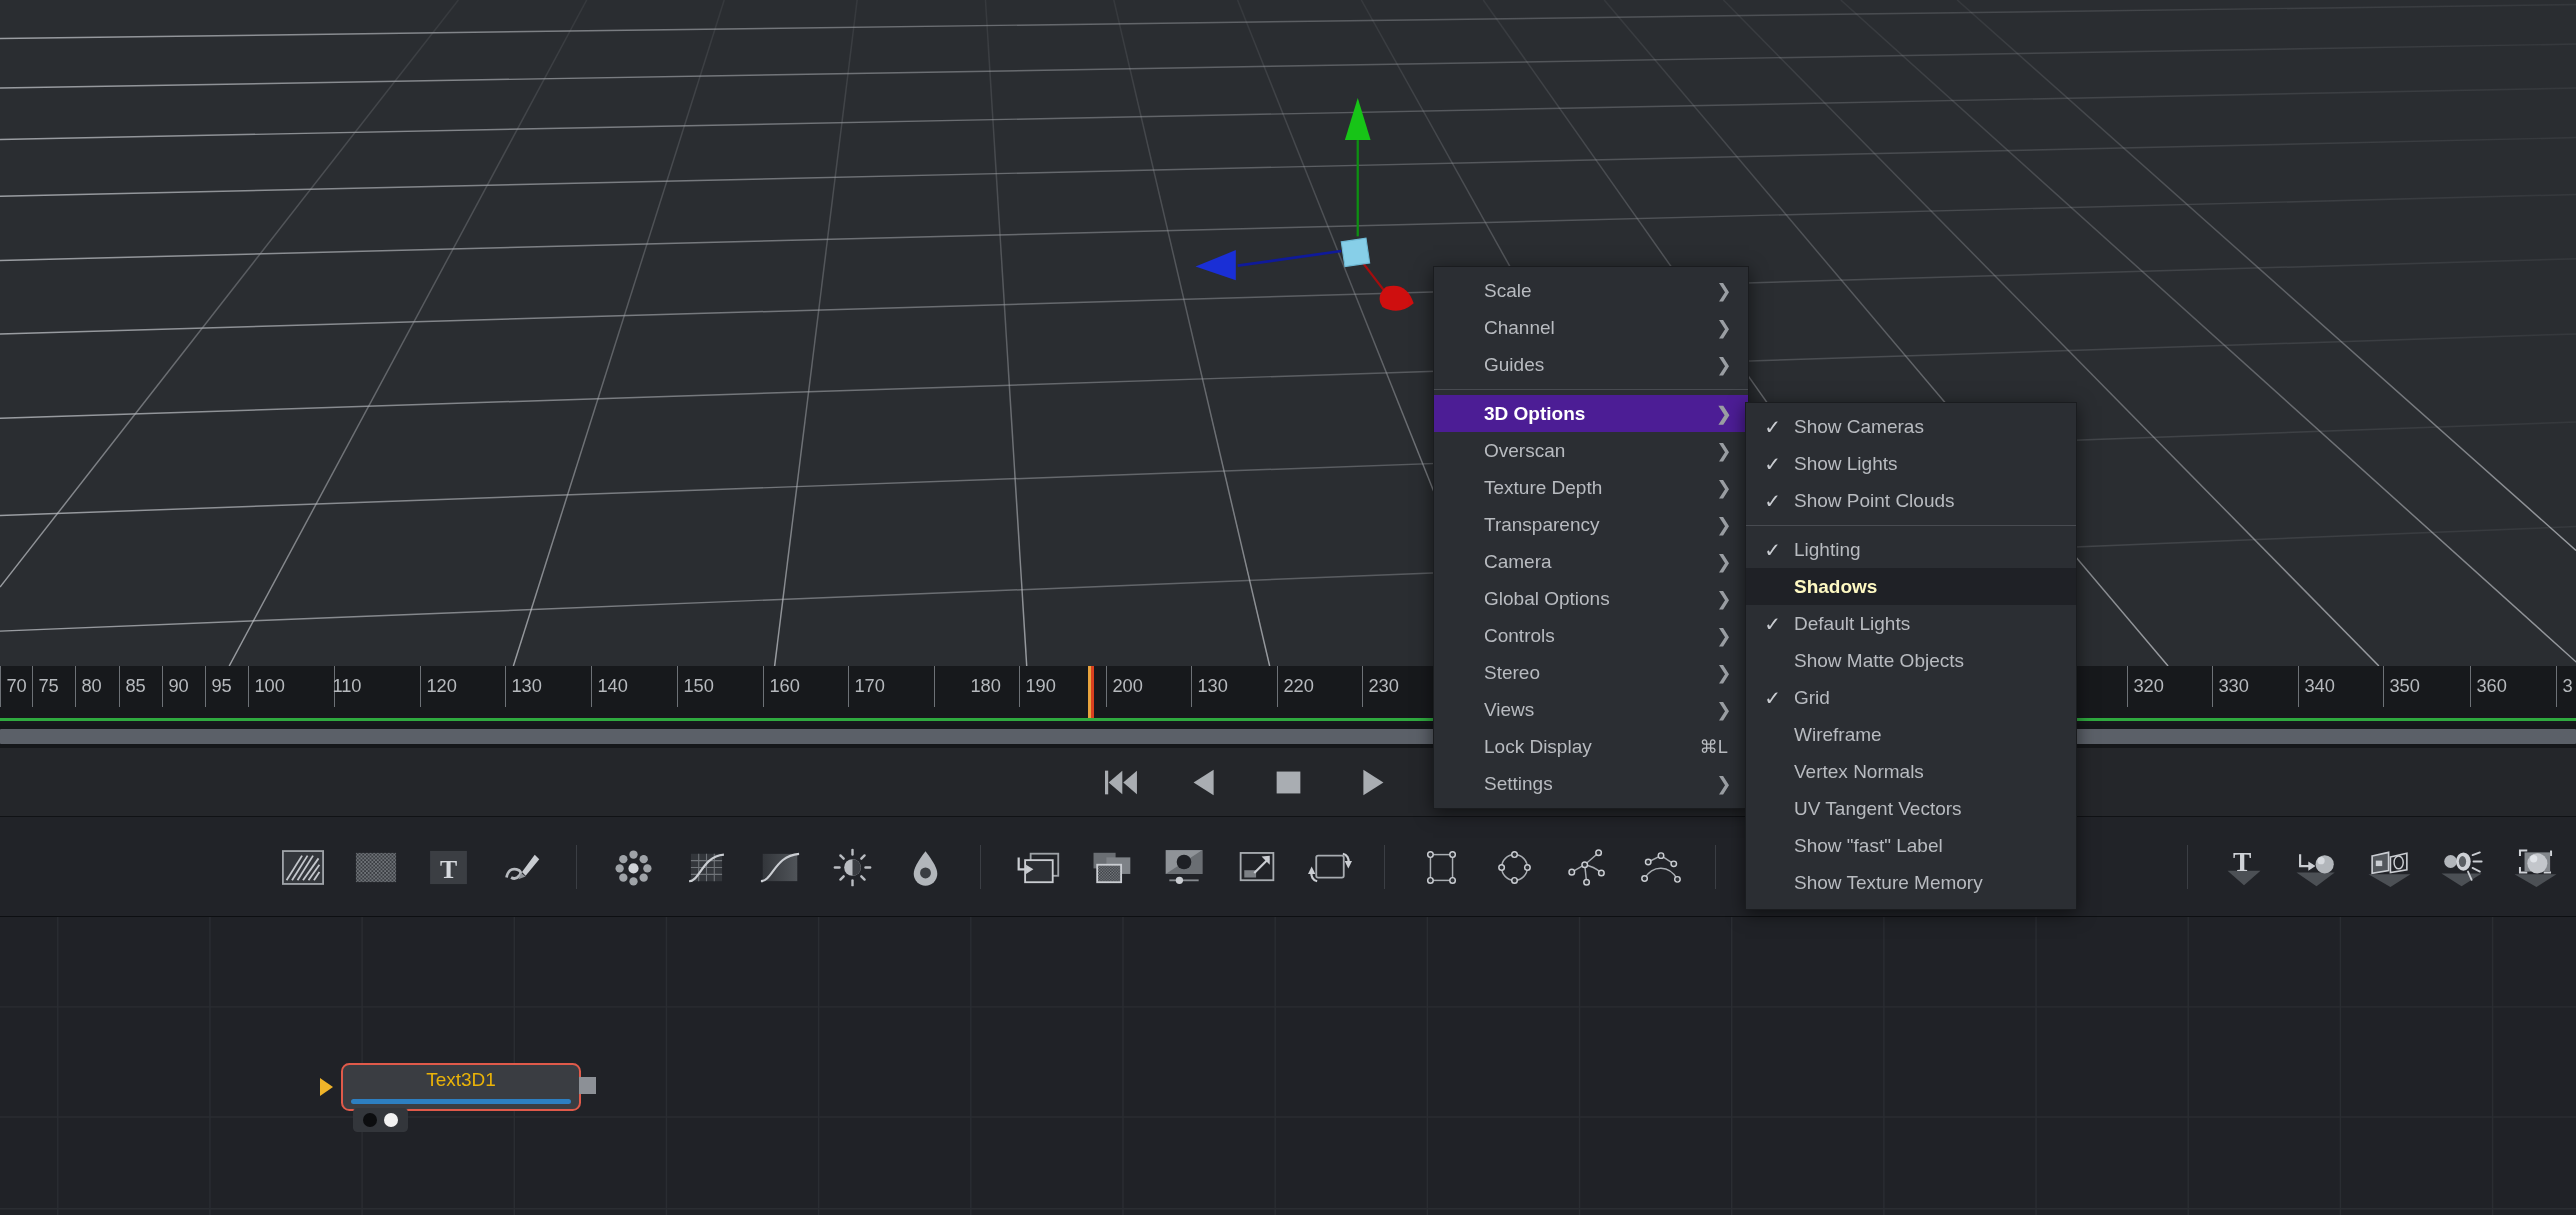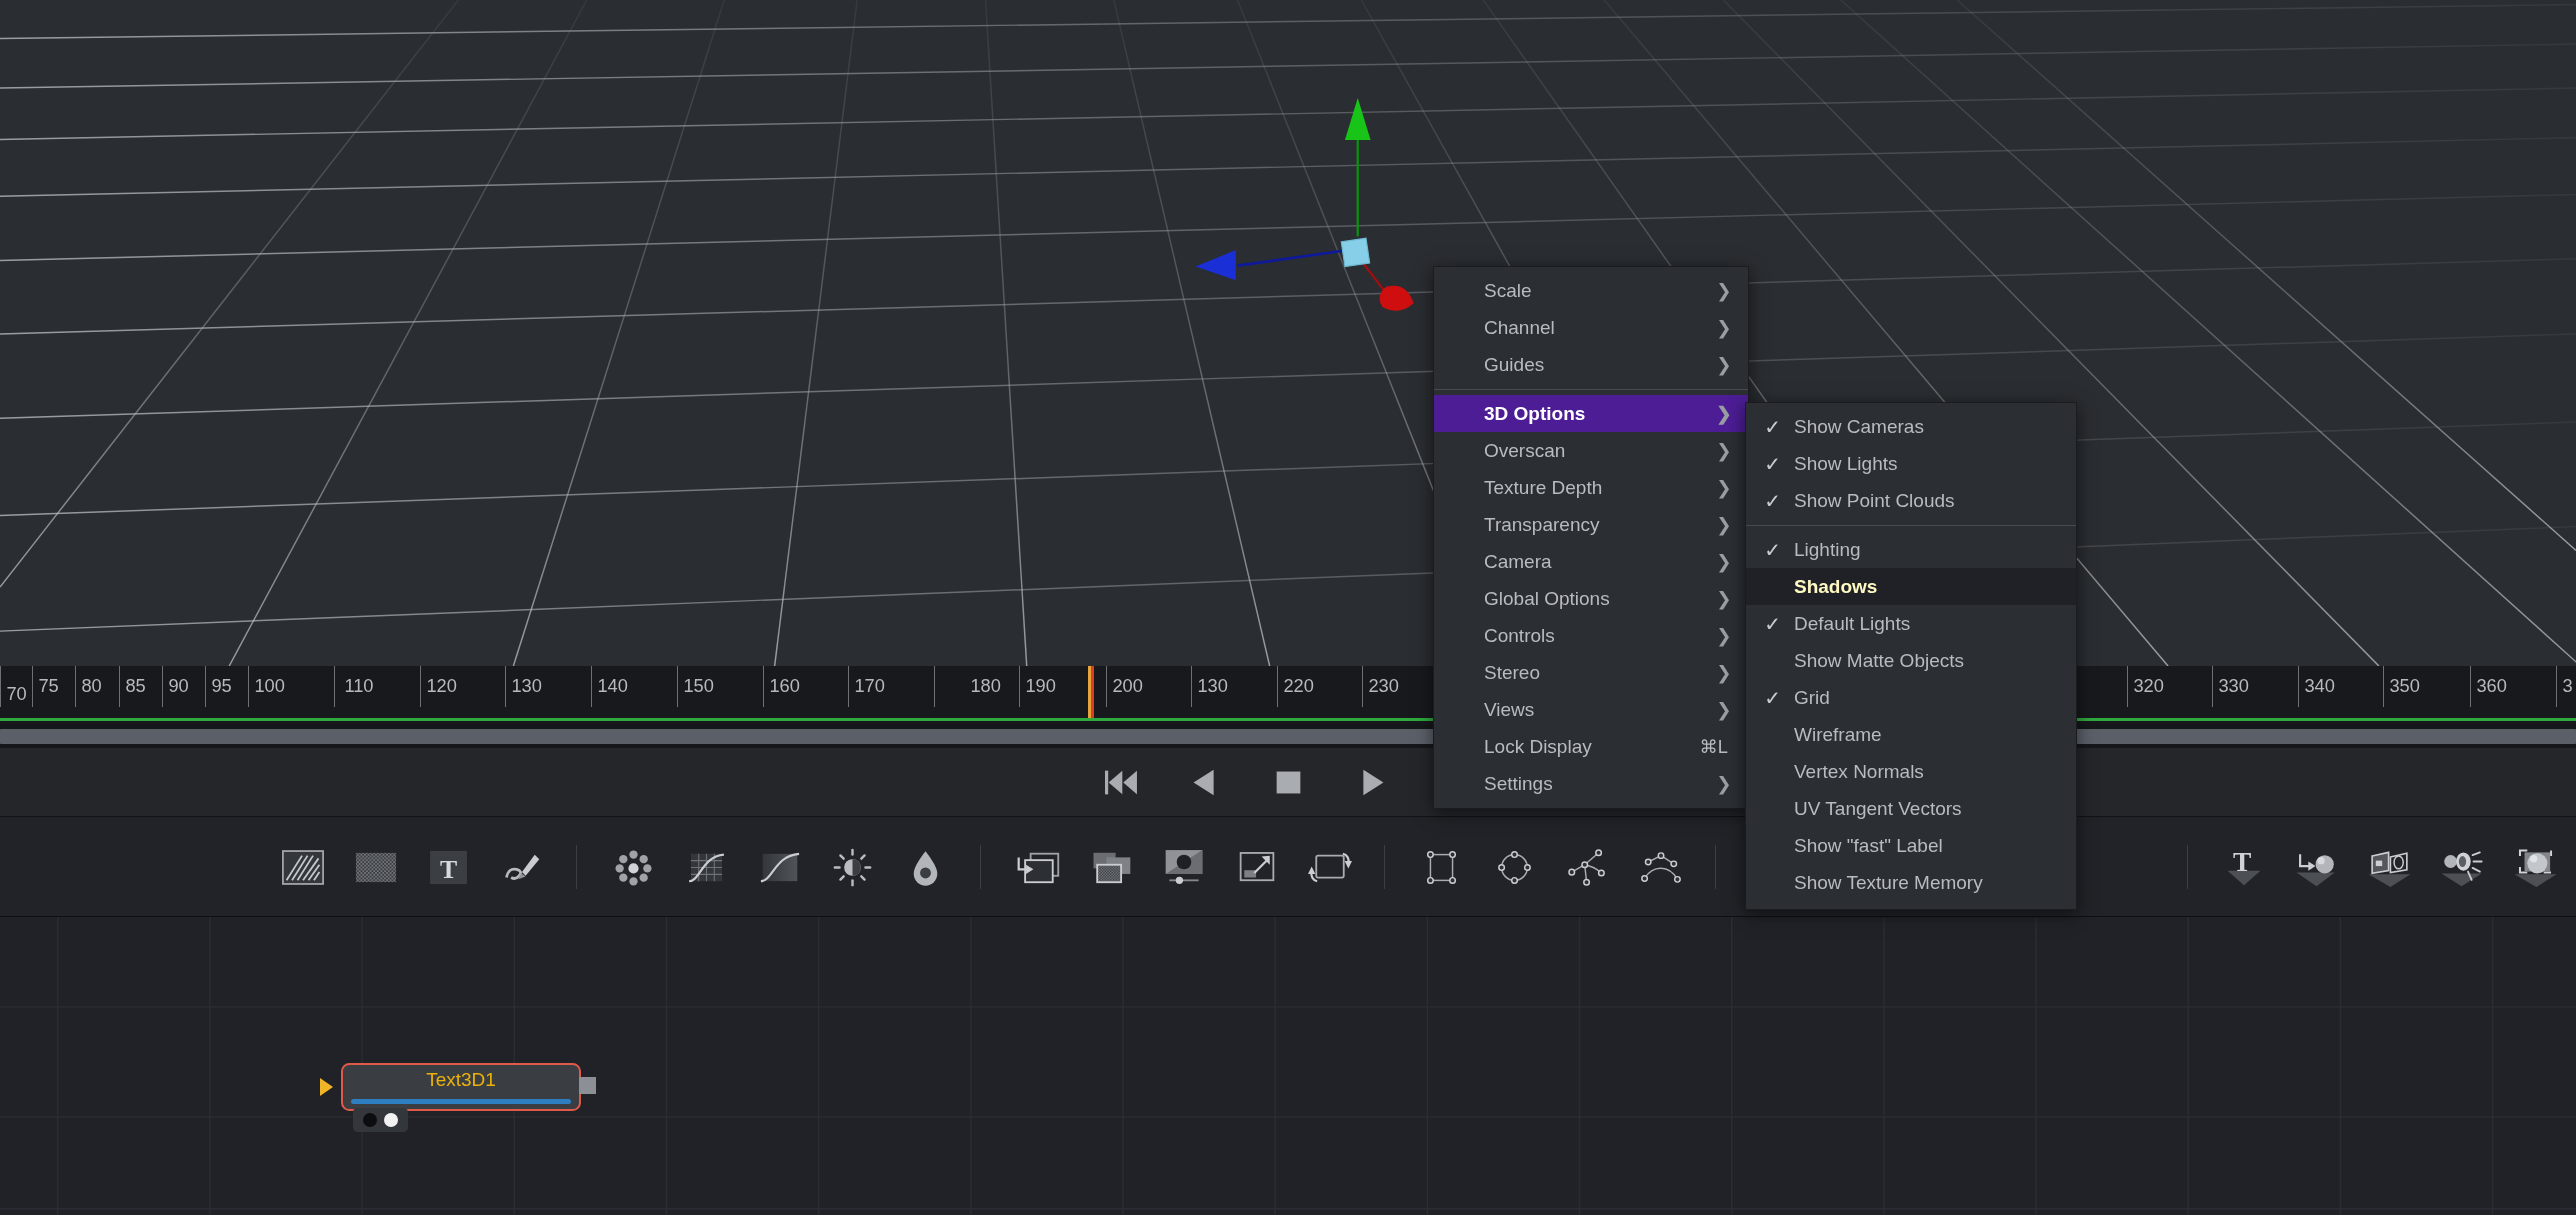--- a/index.html
+++ b/index.html
@@ -235,35 +235,35 @@
       <line x1="232" y1="190" x2="265" y2="233" stroke="#a40d0d" stroke-width="2.5"></line>
       <path d="M262,222 q22,-6 30,18 q-16,14 -34,4 q-8,-12 4,-22 z" fill="#cf0f0f"></path>
 
       <polygon points="213,173 240,169 244,196 217,200" fill="#87cfe8" stroke="#6fb9d4" stroke-width="1.2"></polygon>
     </svg>
   </div>
 
   <div class="ruler">
     <div id="ruler-ticks">
         <div class="ruler-tick" style="left: 0px;"></div>
-        <div class="ruler-label" style="left: 0px; margin-top: 8px;">70</div>
+        <div class="ruler-label" style="left: 0px;">70</div>
         <div class="ruler-tick" style="left: 32px;"></div>
         <div class="ruler-label" style="left: 32px;">75</div>
         <div class="ruler-tick" style="left: 75px;"></div>
         <div class="ruler-label" style="left: 75px;">80</div>
         <div class="ruler-tick" style="left: 119px;"></div>
         <div class="ruler-label" style="left: 119px;">85</div>
         <div class="ruler-tick" style="left: 162px;"></div>
         <div class="ruler-label" style="left: 162px; text-align: right;">90</div>
         <div class="ruler-tick" style="left: 205px;"></div>
         <div class="ruler-label" style="left: 205px;">95</div>
         <div class="ruler-tick" style="left: 248px;"></div>
         <div class="ruler-label" style="left: 248px;">100</div>
         <div class="ruler-tick" style="left: 334px;"></div>
-        <div class="ruler-label" style="left: 338px;">110</div>
+        <div class="ruler-label" style="left: 326px;">110</div>
         <div class="ruler-tick" style="left: 420px;"></div>
         <div class="ruler-label" style="left: 420px;">120</div>
         <div class="ruler-tick" style="left: 505px;"></div>
         <div class="ruler-label" style="left: 505px;">130</div>
         <div class="ruler-tick" style="left: 591px;"></div>
         <div class="ruler-label" style="left: 591px;">140</div>
         <div class="ruler-tick" style="left: 677px;"></div>
         <div class="ruler-label" style="left: 677px;">150</div>
         <div class="ruler-tick" style="left: 763px;"></div>
         <div class="ruler-label" style="left: 763px;">160</div>

